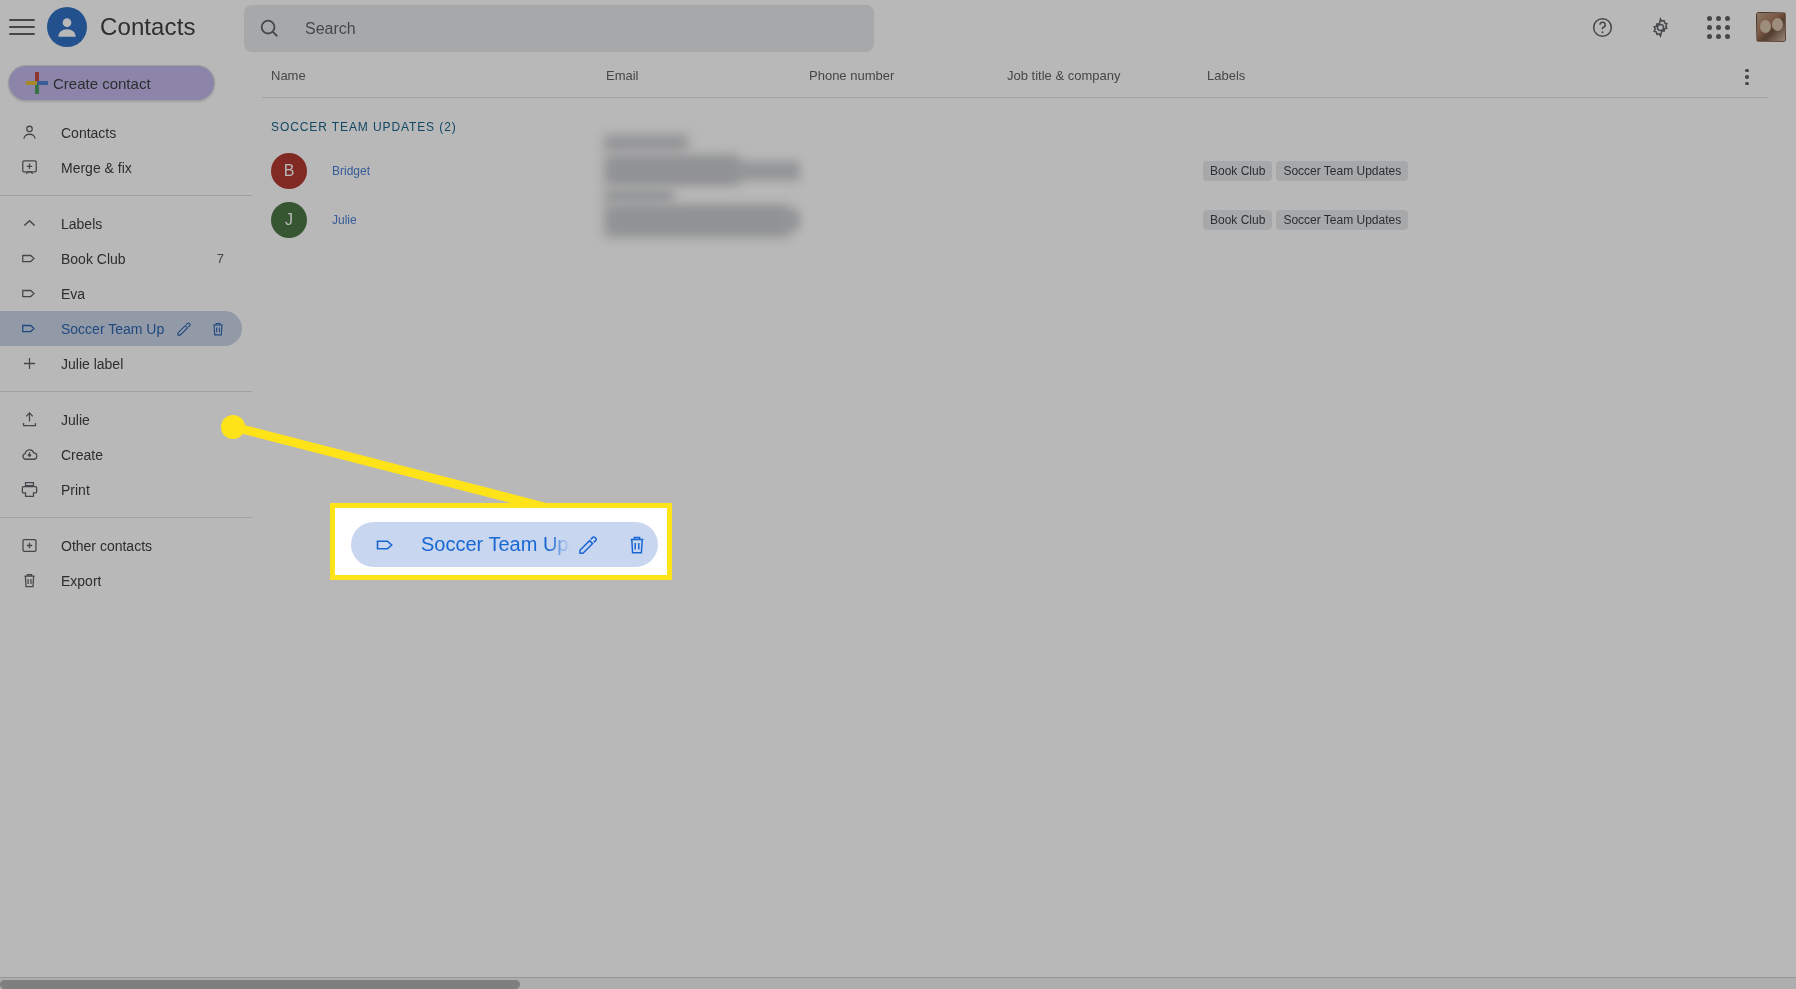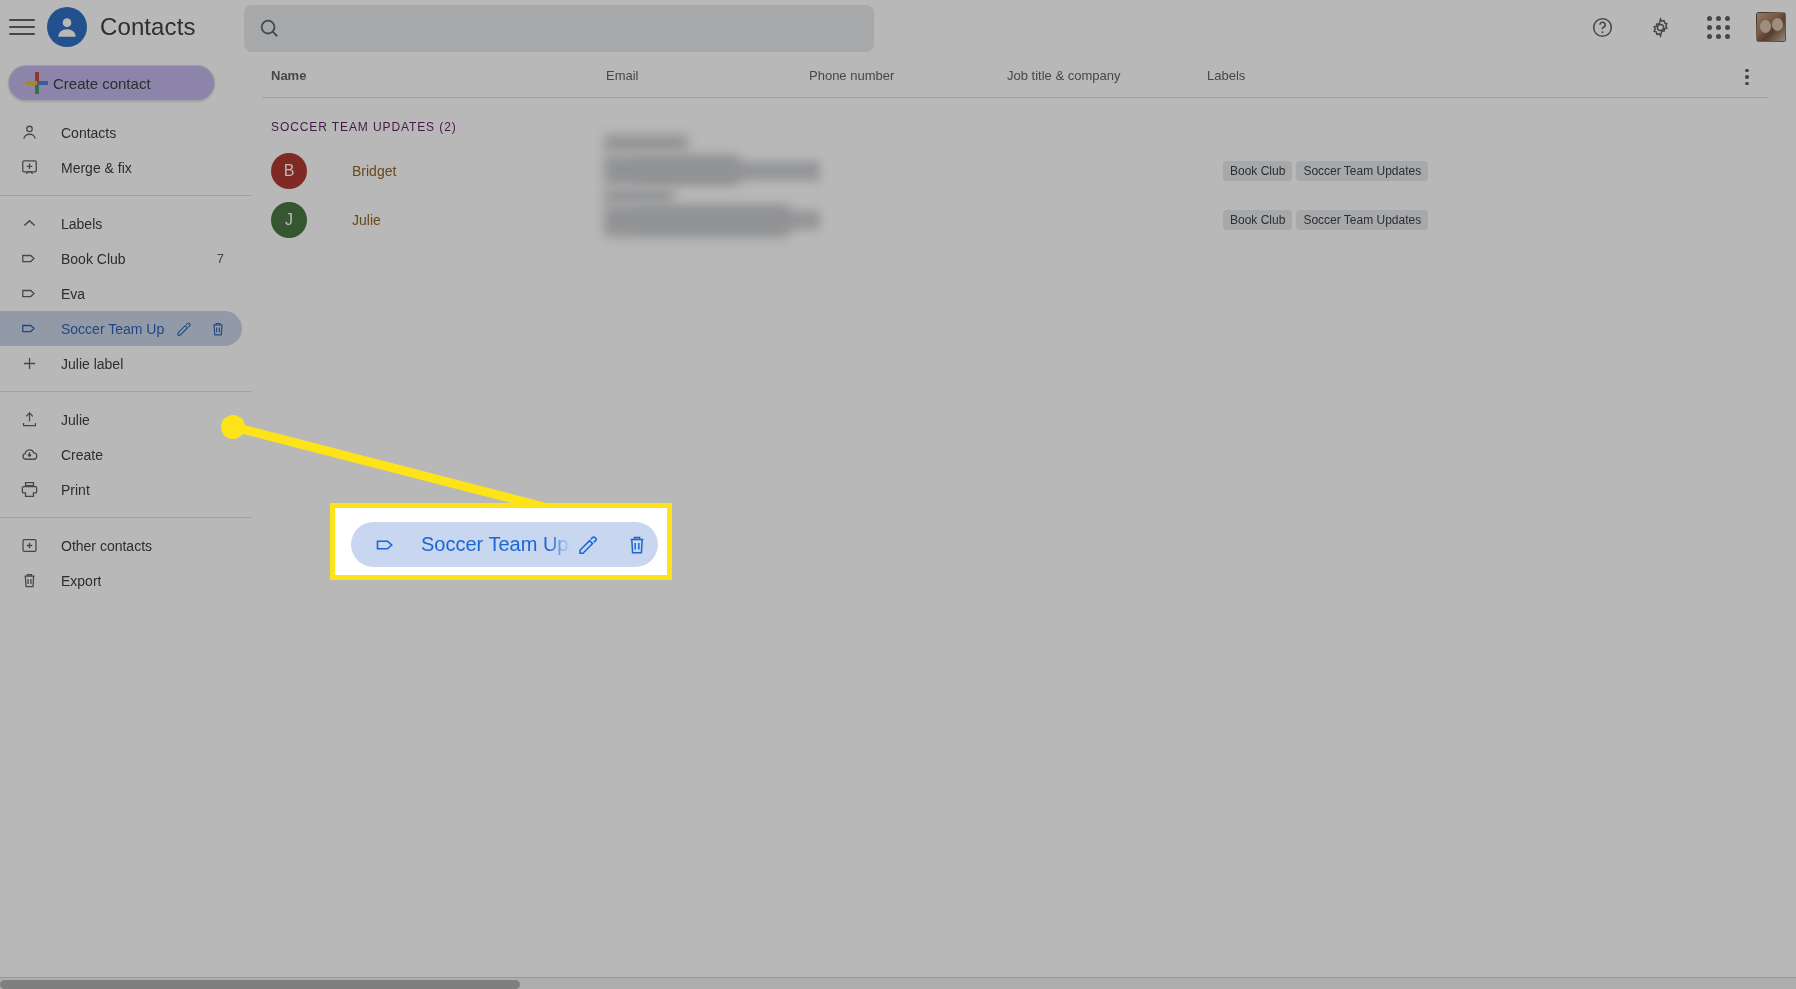--- a/index.html
+++ b/index.html
@@ -127,46 +127,46 @@
   
   .main {
     position: absolute; left: 252px; top: 54px; right: 0; bottom: 0;
     background: #ffffff; padding-left: 10px;
   }
   .table-head {
     display: flex; align-items: center; height: 44px;
     border-bottom: 1px solid #e0e0e0; margin-right: 28px; position: relative;
   }
   .th { font-size: 13px; color: #5f6368; }
-  .th-name { width: 344px; padding-left: 9px; font-weight: bold; }
+  .th-name { width: 344px; padding-left: 9px; }
   .th-email { width: 203px; }
   .th-phone { width: 198px; }
   .th-job { width: 200px; }
   .th-labels { width: 200px; }
   .more-vert {
     position: absolute; right: 8px; top: 10px;
     width: 26px; height: 26px; display:flex; flex-direction:column; align-items:center; justify-content:center; gap:3px;
     cursor: pointer;
   }
   .more-vert i { width: 3.5px; height: 3.5px; border-radius: 50%; background: #5f6368; display:block; }
 
   .group-title {
-    font-size: 12px; letter-spacing: .9px; color: #701a75;
+    font-size: 12px; letter-spacing: .9px; color: #0369a1;
     padding: 22px 0 12px 9px; text-transform: uppercase;
   }
   .row {
     display: flex; align-items: center; height: 49px; position: relative;
     padding-left: 9px; margin-right: 28px; cursor: pointer;
   }
   .av {
     width: 36px; height: 36px; border-radius: 50%; color: #fff;
     display: flex; align-items: center; justify-content: center;
     font-size: 16px; flex: none; margin-right: 25px;
   }
-  .row-name { font-size: 14px; color: #a16207; width: 283px; margin-left: 20px; }
+  .row-name { font-size: 12px; color: #3b82f6; width: 283px; }
   .blur-cell {
     width: 185px; height: 20px; background: #cfd1d4;
     filter: blur(5px); border-radius: 2px;
   }
   .spacer-phone { width: 203px; }
   .spacer-job { width: 200px; }
   .chips { display: flex; gap: 4px; }
   .chip {
     font-size: 12px; color: #3c4043; background: #e8eaed;
     border-radius: 4px; padding: 3px 7px; white-space: nowrap;
@@ -245,20 +245,21 @@
     </div>
     <div class="brand-title">Contacts</div>
 
     <div class="searchwrap">
       <span class="sicon">
         <svg viewBox="0 0 24 24">
             <circle cx="11" cy="11" r="7"></circle>
             <line x1="16.2" y1="16.2" x2="21" y2="21"></line>
           </svg>
       </span>
+      <input class="searchinput" placeholder="Search" style="">
     </div>
 
     <div class="topright">
       <div class="icon-btn">
         <svg viewBox="0 0 24 24" fill="none" stroke="#5f6368" stroke-width="1.6">
           <circle cx="12" cy="12" r="9.2"></circle>
           <path d="M9.4 9.2a2.7 2.7 0 1 1 3.4 2.6c-.7.2-.9.7-.9 1.4v.5"></path>
           <circle cx="12" cy="17" r="1" fill="#5f6368" stroke="none"></circle>
         </svg>
       </div>

